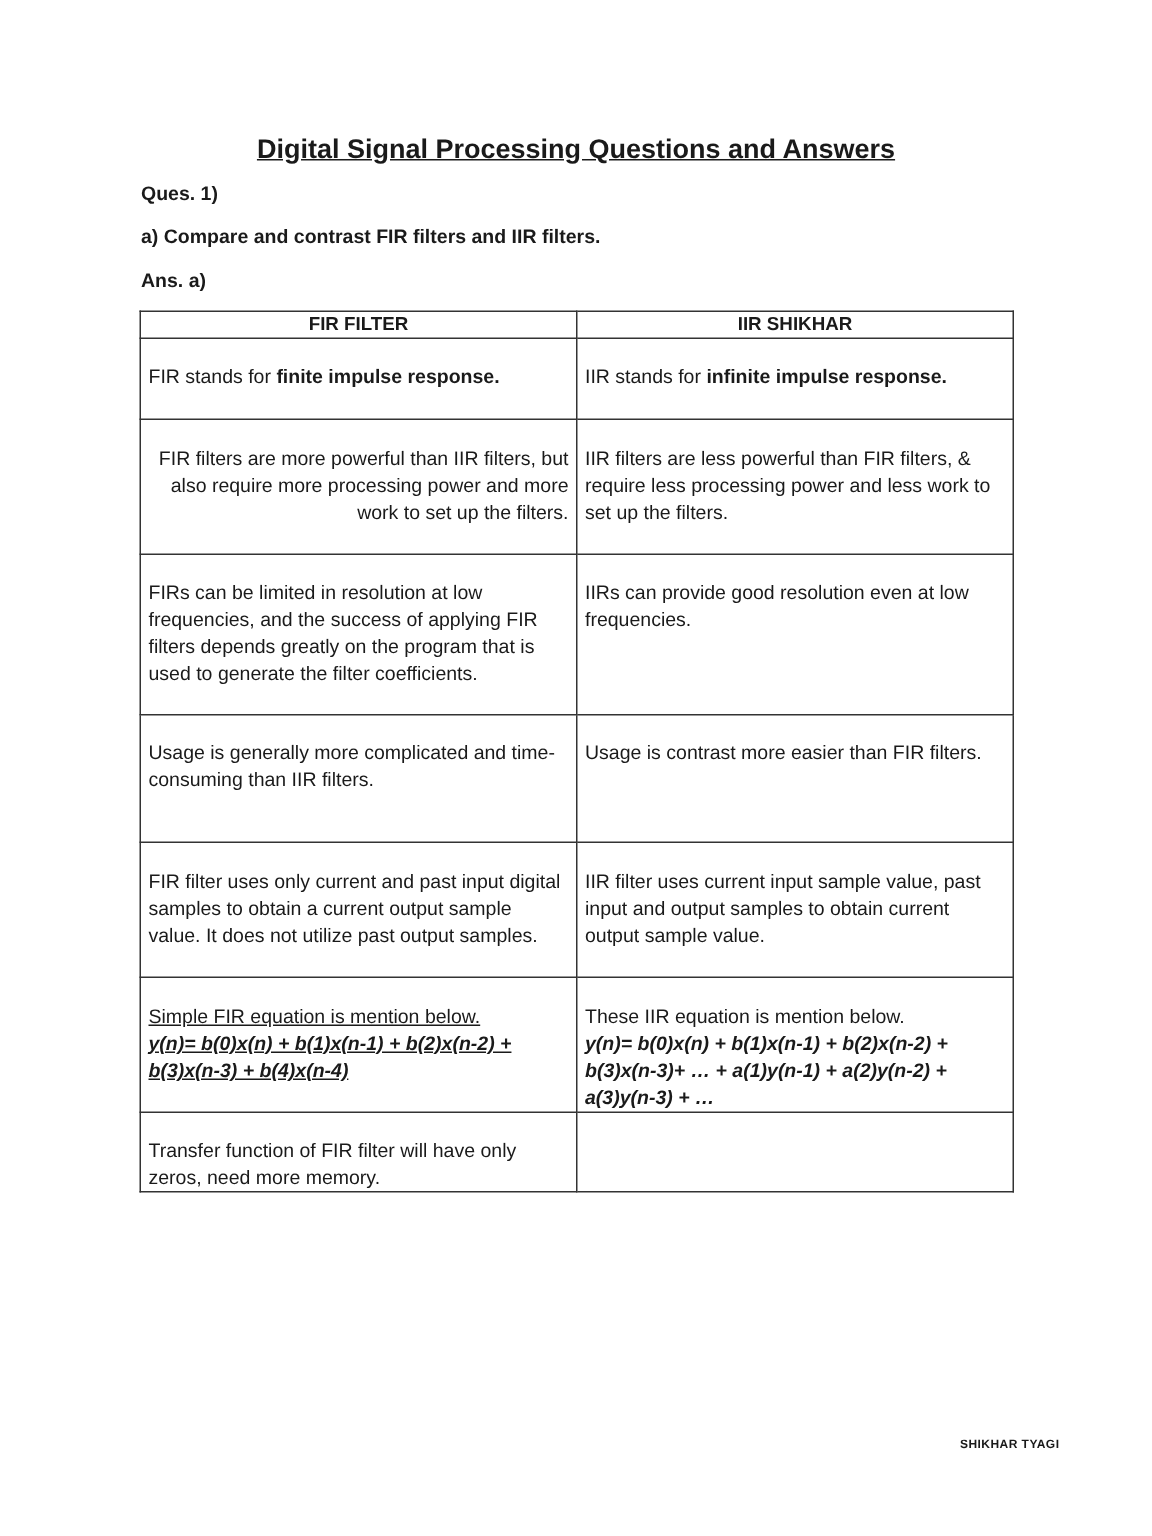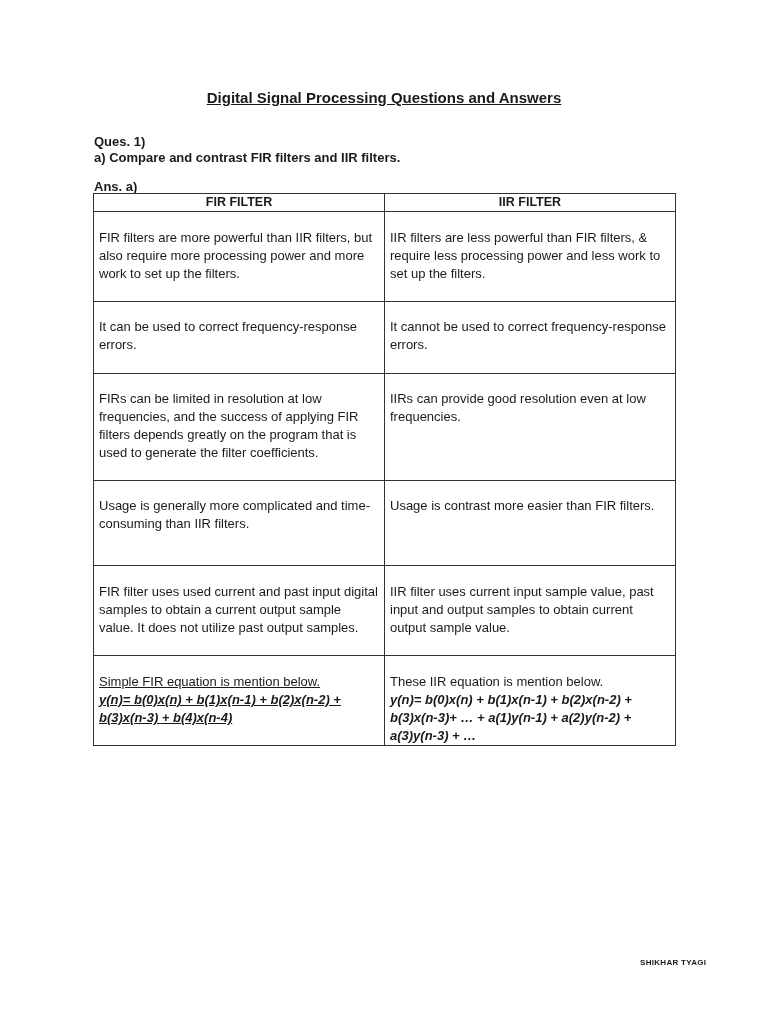--- a/index.html
+++ b/index.html
@@ -1,75 +1,79 @@
 <!DOCTYPE html>
 <html><head>
 <meta charset="utf-8">
 <style>
   html, body { margin:0; padding:0; background:#ffffff; }
   body { width:768px; height:1024px; position:relative; overflow:hidden;
          font-family:"Liberation Sans", "DejaVu Sans", sans-serif; color:#1a1a1a; }
   .title { position:absolute; top:89px; left:0; width:768px; text-align:center;
-           font-size:15px; font-weight:bold; text-decoration:underline; }
+           font-size:18px; font-weight:bold; text-decoration:underline; }
   .ques { position:absolute; left:94px; font-size:13px; font-weight:bold; }
-  table.cmp { position:absolute; left:93px; top:193px; width:582px;
+  table.cmp { position:absolute; left:93px; top:207px; width:582px;
               border-collapse:collapse; table-layout:fixed; font-size:13px; line-height:18px;border-radius:25px; }
   table.cmp th, table.cmp td { border:1.3px solid #333; vertical-align:top; padding:0 5px; }
   table.cmp th { font-weight:bold; text-align:center; height:17px; font-size:12.5px; line-height:17px; }
   table.cmp col.c1 { width:291px; } table.cmp col.c2 { width:291px; }
   .b { font-weight:bold; }
   .eq { font-weight:bold; font-style:italic; }
   .footer { position:absolute; left:640px; top:958px; font-size:8px; font-weight:bold; letter-spacing:0.3px; }
 </style>
 </head>
 <body>
 
 <div class="title">Digital Signal Processing Questions and Answers</div>
-<div class="ques" style="top:134px;">Ques. 1)</div>
+<div class="ques" style="top:121px;">Ques. 1)</div>
 <div class="ques" style="top:150px;text-align:center;">a) Compare and contrast FIR filters and IIR filters.</div>
 <div class="ques" style="top:179px;">Ans. a)</div>
 
 <table class="cmp">
   <colgroup>
       <col class="c1">
       <col class="c2">
     </colgroup>
   <thead>
     <tr>
       <th>FIR FILTER</th>
-      <th>IIR FILTER</th>
+      <th>IIR SHIKHAR</th>
     </tr>
   </thead>
   <tbody>
+    <tr style="height:54px;">
+      <td style="padding-top:16px;"><span>FIR stands for </span><span class="b">finite impulse response.</span></td>
+      <td style="padding-top:16px;"><span>IIR stands for </span><span class="b">infinite impulse response.</span></td>
+    </tr>
     <tr style="height:90px;">
-      <td style="padding-top:17px;">FIR filters are more powerful than IIR filters, but also require more processing power and more work to set up the filters.</td>
+      <td style="padding-top:17px;text-align:right;">FIR filters are more powerful than IIR filters, but also require more processing power and more work to set up the filters.</td>
       <td style="padding-top:17px;">IIR filters are less powerful than FIR filters, &amp; require less processing power and less work to set up the filters.</td>
-    </tr>
-    <tr style="height:72px;">
-      <td style="padding-top:16px;">It can be used to correct frequency-response errors.</td>
-      <td style="padding-top:16px;">It cannot be used to correct frequency-response errors.</td>
     </tr>
     <tr style="height:107px;">
       <td style="padding-top:16px;">FIRs can be limited in resolution at low frequencies, and the success of applying FIR filters depends greatly on the program that is used to generate the filter coefficients.</td>
       <td style="padding-top:16px;">IIRs can provide good resolution even at low frequencies.</td>
     </tr>
     <tr style="height:85px;">
       <td style="padding-top:16px;">Usage is generally more complicated and time-consuming than IIR filters.</td>
       <td style="padding-top:16px;">Usage is contrast more easier than FIR filters.</td>
     </tr>
     <tr style="height:90px;">
-      <td style="padding-top:17px;">FIR filter uses used current and past input digital samples to obtain a current output sample value. It does not utilize past output samples.</td>
+      <td style="padding-top:17px;">FIR filter uses only current and past input digital samples to obtain a current output sample value. It does not utilize past output samples.</td>
       <td style="padding-top:17px;">IIR filter uses current input sample value, past input and output samples to obtain current output sample value.</td>
     </tr>
     <tr style="height:90px;">
       <td style="padding-top:17px;text-decoration:underline;">
         <div>Simple FIR equation is mention below.</div>
         <div class="eq">y(n)= b(0)x(n) + b(1)x(n-1) + b(2)x(n-2) + b(3)x(n-3) + b(4)x(n-4)</div>
       </td>
       <td style="padding-top:17px;">
         <div>These IIR equation is mention below.</div>
         <div class="eq">y(n)= b(0)x(n) + b(1)x(n-1) + b(2)x(n-2) + b(3)x(n-3)+ … + a(1)y(n-1) + a(2)y(n-2) + a(3)y(n-3) + …</div>
       </td>
     </tr>
+    <tr style="height:53px;">
+      <td style="padding-top:16px;">Transfer function of FIR filter will have only zeros, need more memory.</td>
+      <td style="padding-top:16px;"></td>
+    </tr>
   </tbody>
 </table>
 
 <div class="footer">SHIKHAR TYAGI</div>
 
 </body></html>

